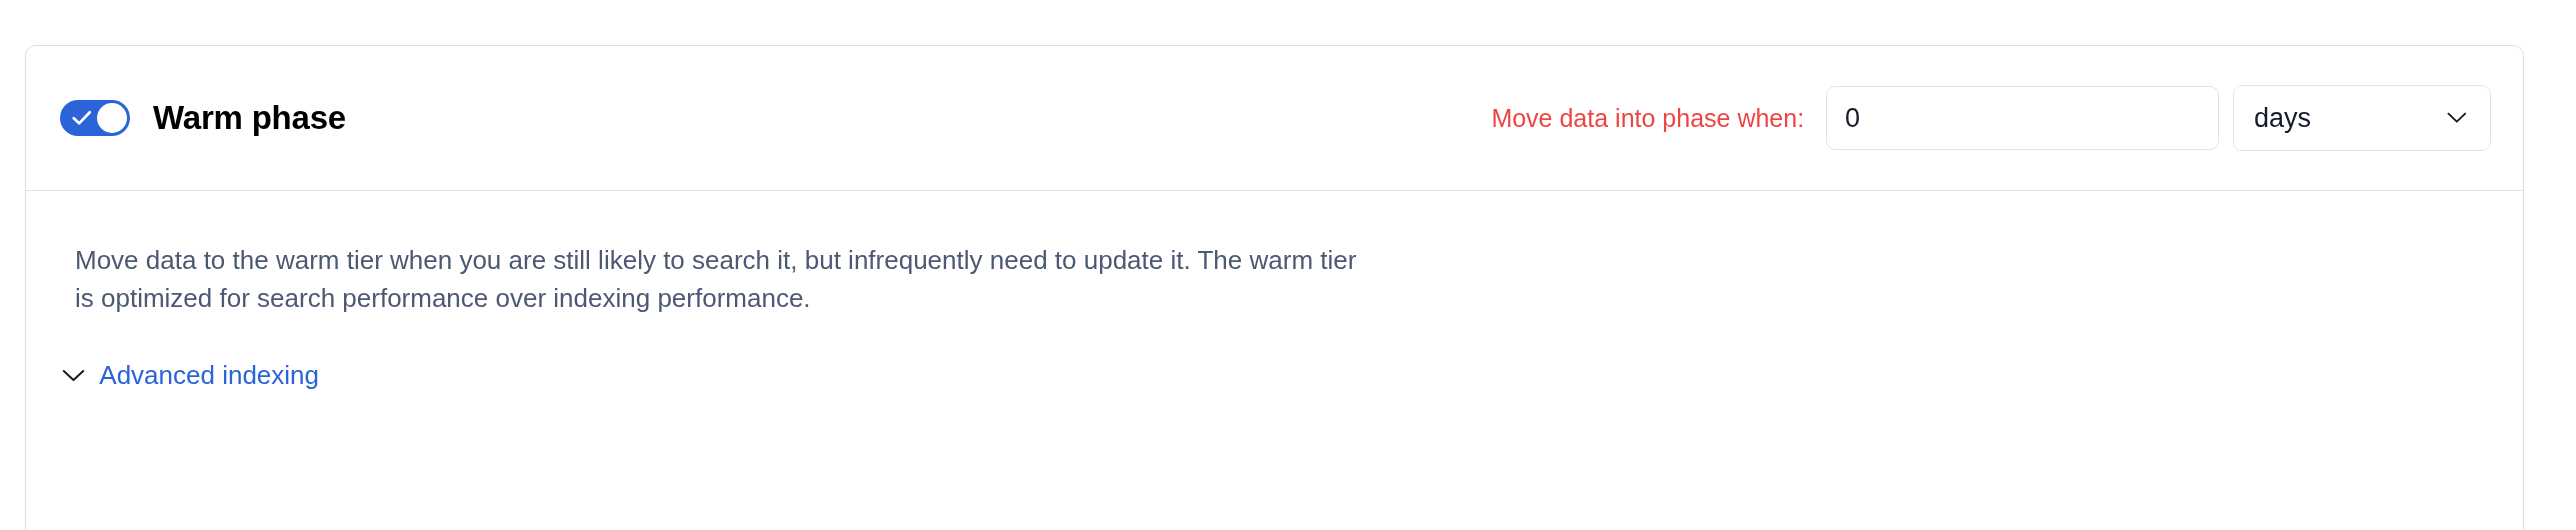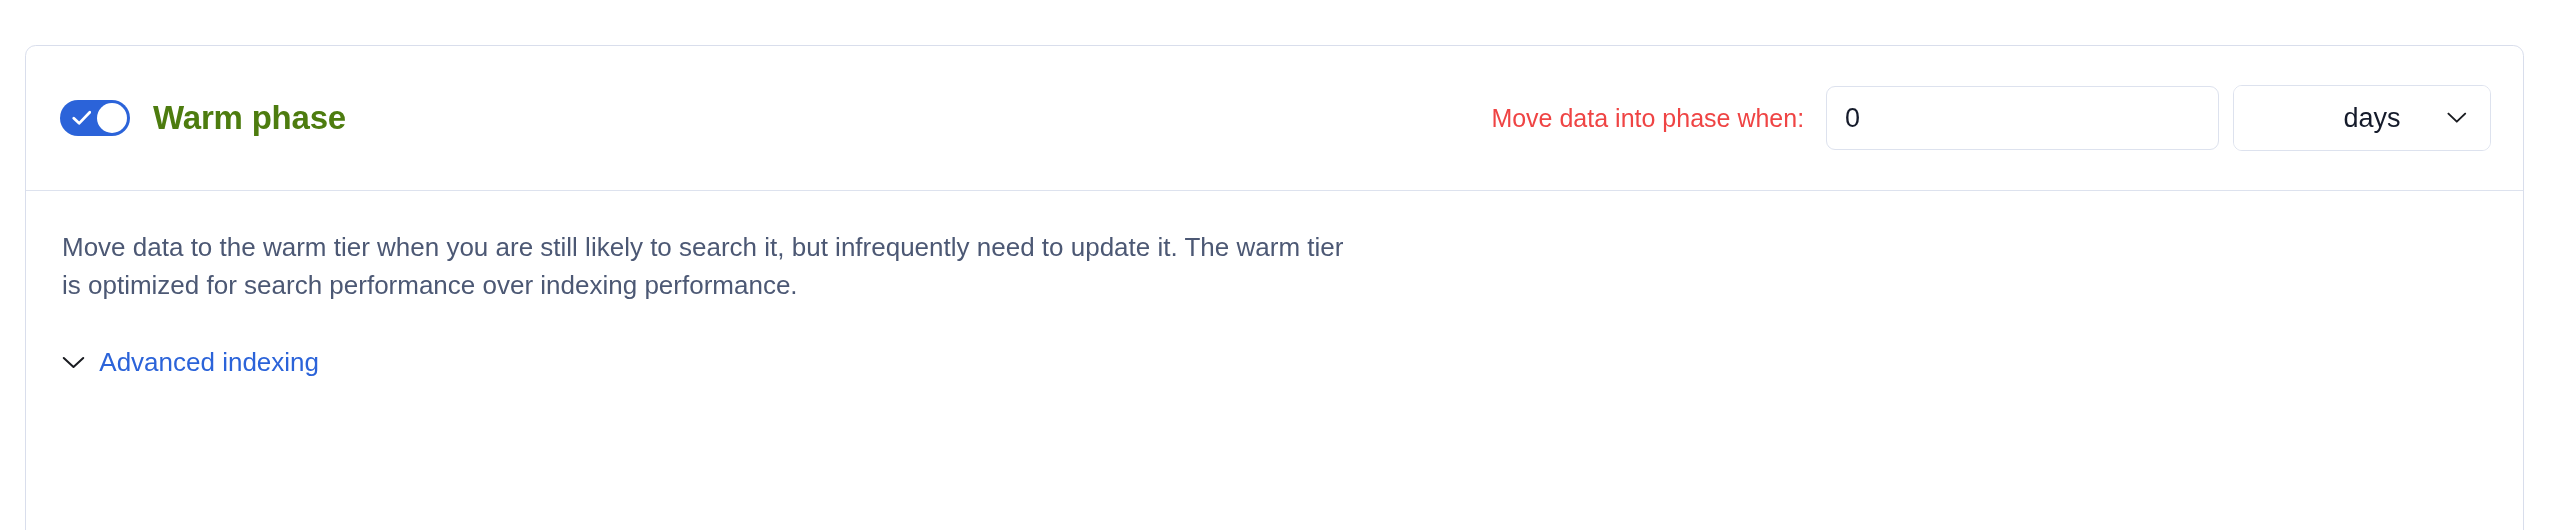--- a/index.html
+++ b/index.html
@@ -78,21 +78,21 @@
     width: 30px;
     height: 30px;
     border-radius: 50%;
     background: #FFFFFF;
   }
 
   .phase-title {
     margin-left: 23px;
     font-size: 33px;
     font-weight: bold;
-    color: #4d7c0f;
+    color: #000000;
     letter-spacing: -0.2px;
     white-space: nowrap;
   }
 
   .header-right {
     margin-left: auto;
     display: flex;
     align-items: center;
     flex: 0 0 auto;
   }
@@ -130,21 +130,20 @@
   }
 
   .unit-select {
     position: relative;
     width: 236px;
     display: flex;
     align-items: center;
     background: #FFFFFF;
     padding-left: 19.6px;
     cursor: pointer;
-    justify-content: center;
   }
   .unit-select .unit-text {
     font-size: 27px;
     color: #151B2B;
   }
   .unit-select .chev {
     position: absolute;
     right: 23px;
     top: 50%;
     transform: translateY(-50%);
@@ -173,21 +172,21 @@
   
   .card-body {
     padding: 37px 32px 0 36px;
   }
 
   .description {
     font-size: 26px;
     line-height: 1.47;
     color: #4C5874;
     max-width: 1294px;
-    margin: 0;
+    margin: 13px;
   }
 
   .footer-row {
     display: flex;
     align-items: center;
     margin-top: 43px;
   }
 
   .advanced-link {
     display: flex;

